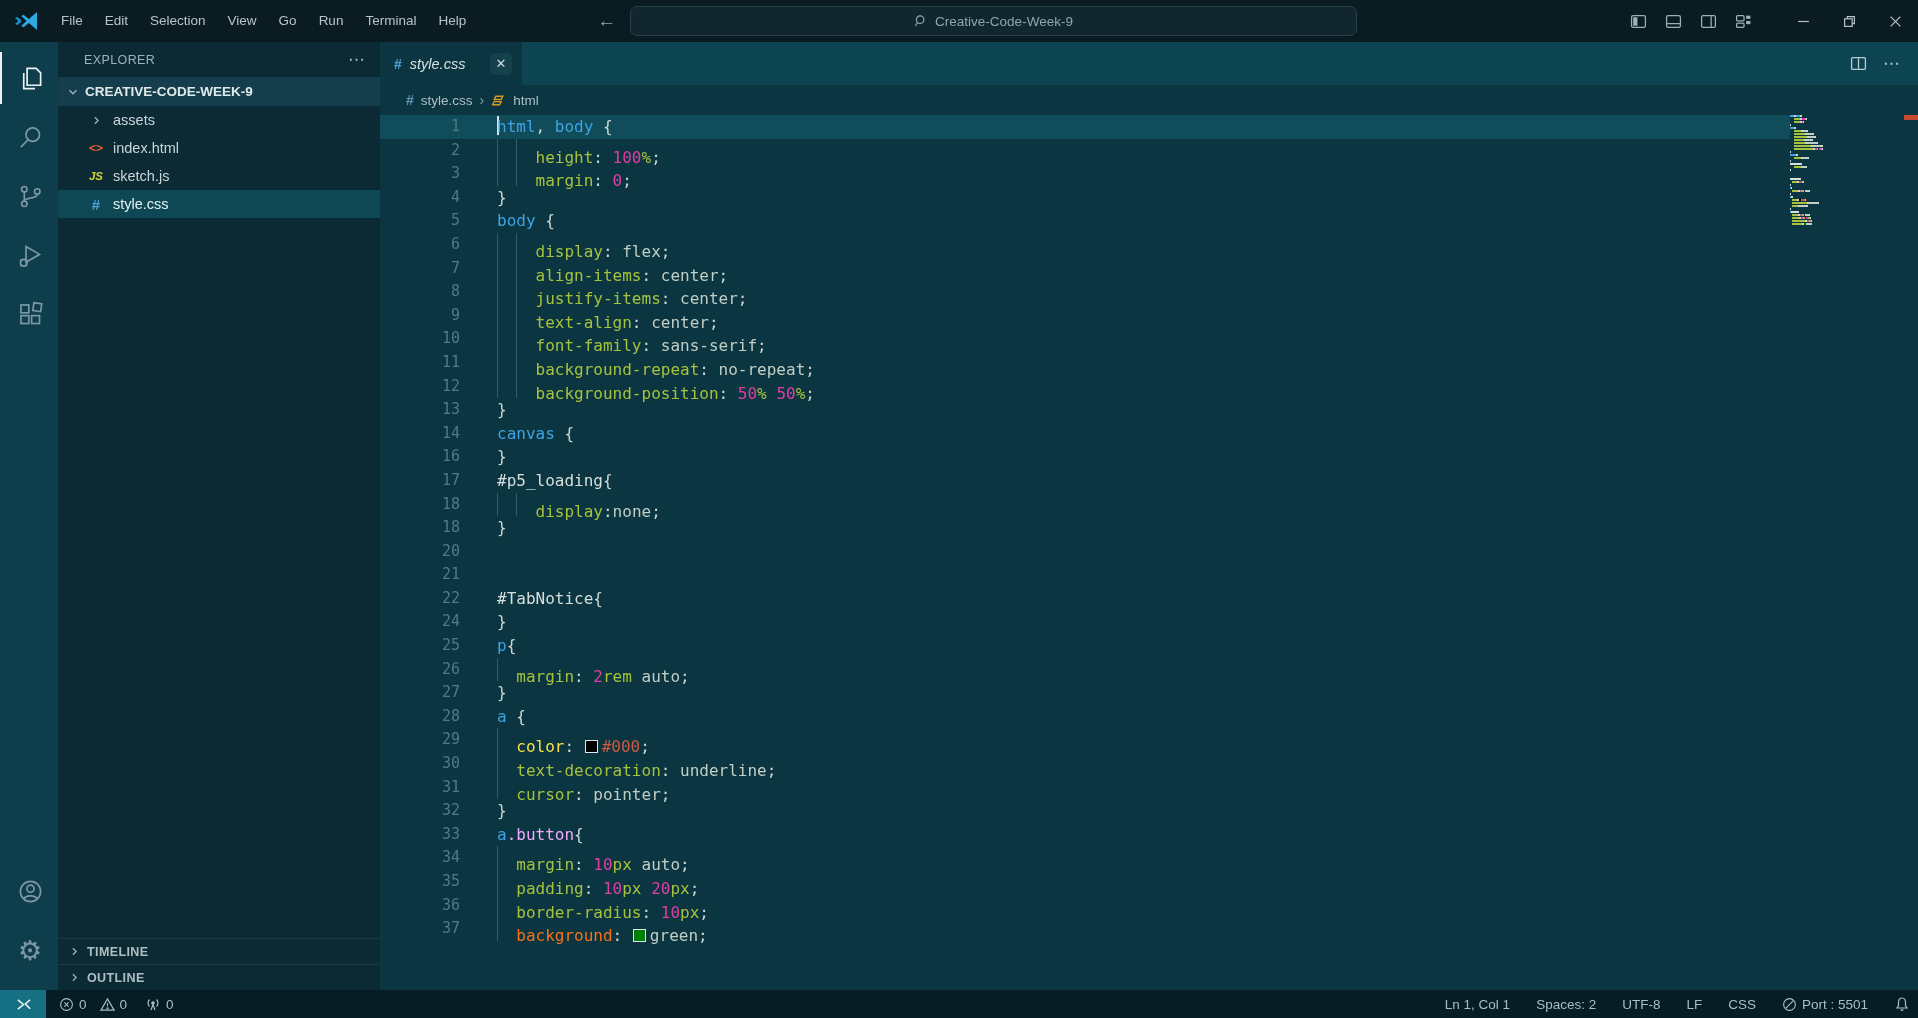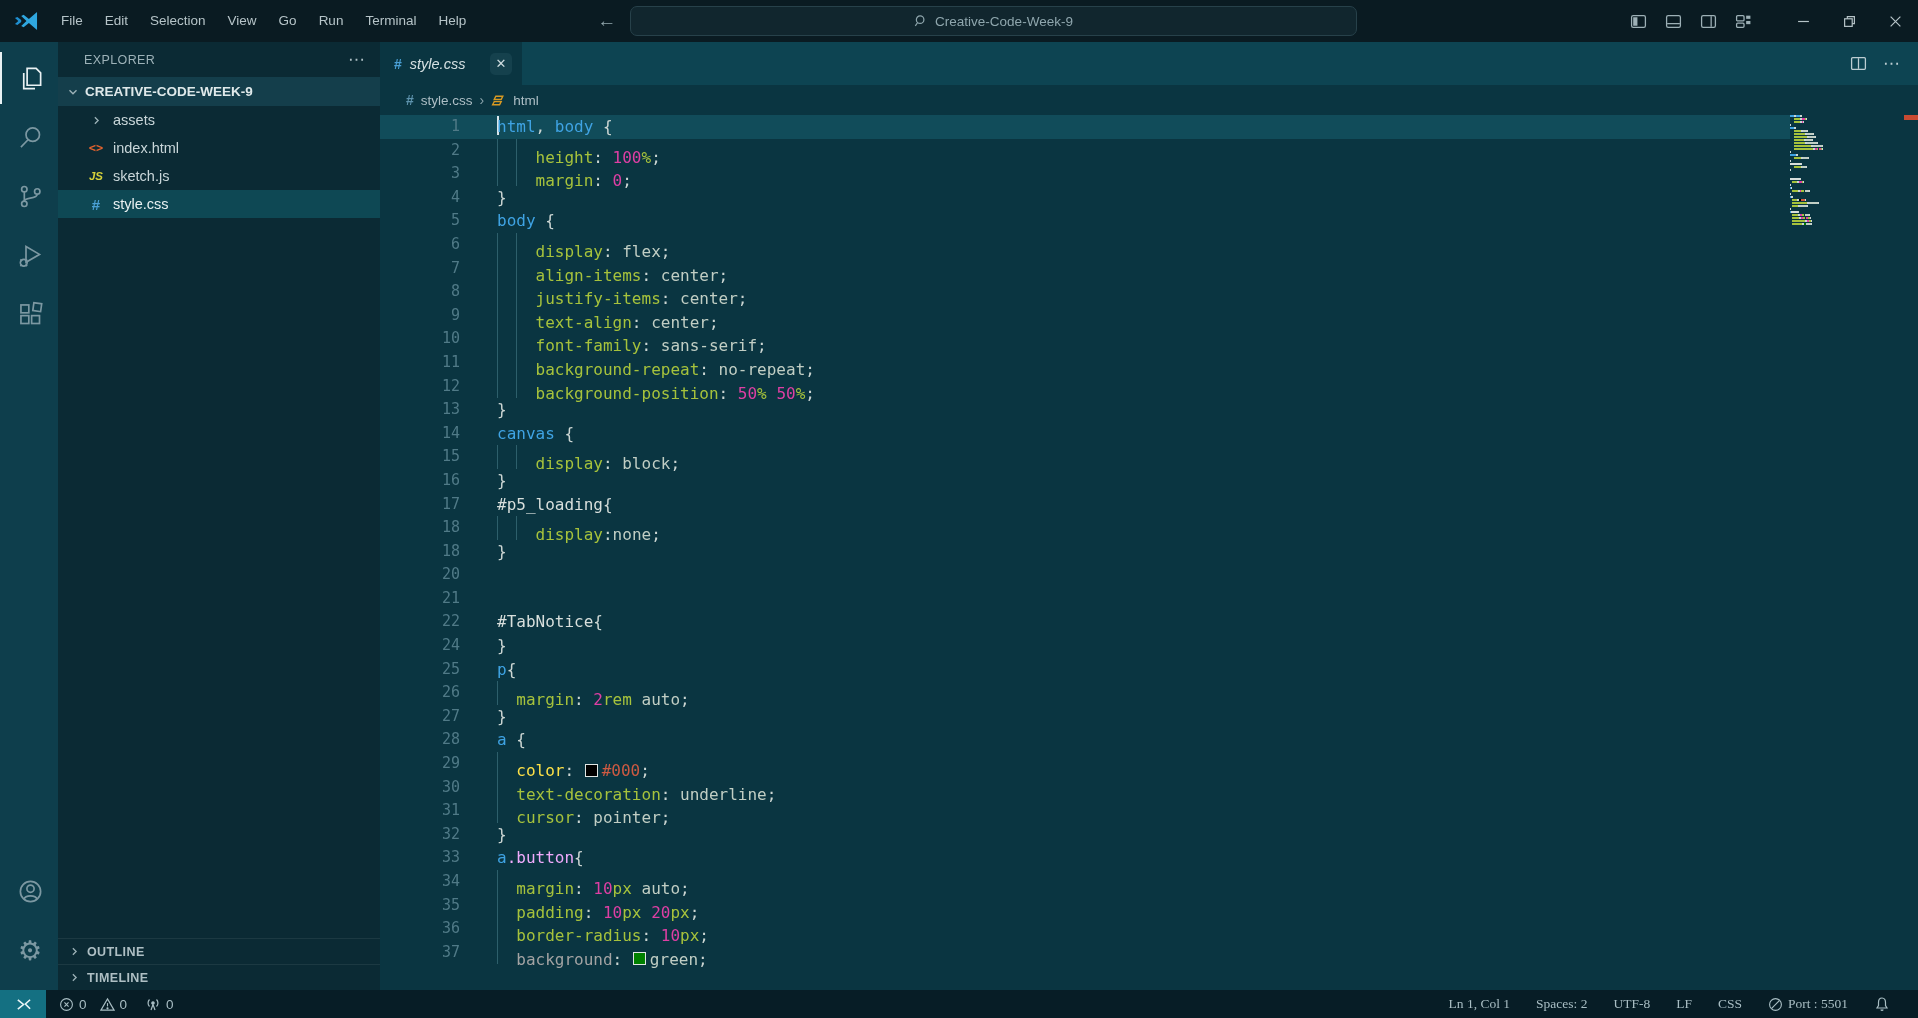--- a/index.html
+++ b/index.html
@@ -72,21 +72,21 @@
 
   .minimap { position:absolute; top:0; right:48px; width:80px; }
   .mm-line { height:2px; margin-bottom:1px; white-space:nowrap; font-size:0; }
   .mm-seg { display:inline-block; height:2px; }
   .ruler-mark { position:absolute; top:0; right:0; width:14px; height:5px; background:#c84a32; }
 
   
   .statusbar { height:28px; background:#071d26; display:flex; align-items:center; color:#a9bec4; font-size:13.5px; }
   .remote-seg { width:46px; height:28px; background:#147082; color:#eaf4f6; display:flex; align-items:center; justify-content:center; }
   .st-item { display:flex; align-items:center; gap:5px; margin-left:13px; }
-  .st-right { margin-left:auto; display:flex; align-items:center; gap:26px; padding-right:28px;font-family:Liberation Serif, serif; }
+  .st-right { margin-left:auto; display:flex; align-items:center; gap:26px; padding-right:8px; }
   .st-right .st-item { margin-left:0; }
   svg { display:block; }
 </style>
 </head>
 <body>
 
 <div class="titlebar">
   <svg class="logo" viewBox="0 0 100 100">
     <path fill="#2fa7e0" d="M96 12 L62 42 40 24 30 29 52 50 30 71 40 76 62 58 96 88 96 12 Z"></path>
     <path fill="#1f8fd0" d="M4 38 L14 33 30 46 30 54 14 67 4 62 18 50 Z"></path>
@@ -247,29 +247,29 @@
           <span>style.css</span>
         </div>
       </div>
     <div class="sb-spacer"></div>
     <div class="sb-section">
       <span class="chev">
         <svg width="13" height="13" viewBox="0 0 16 16" fill="none" stroke="currentColor" stroke-width="1.6">
             <polyline points="6,4 10,8 6,12"></polyline>
           </svg>
       </span>
-      <span>OUTLINE</span>
+      <span>TIMELINE</span>
     </div>
     <div class="sb-section">
       <span class="chev">
         <svg width="13" height="13" viewBox="0 0 16 16" fill="none" stroke="currentColor" stroke-width="1.6">
             <polyline points="6,4 10,8 6,12"></polyline>
           </svg>
       </span>
-      <span>TIMELINE</span>
+      <span>OUTLINE</span>
     </div>
   </div>
 
   <div class="editor-zone">
     <div class="tabbar">
       <div class="tab">
         <span class="hash-blue">#</span>
         <span class="tab-label">style.css</span>
         <span class="tab-close">✕</span>
       </div>
@@ -302,42 +302,41 @@
           <div class="code-line"><span class="ln">5</span><span><span style="color: rgb(63, 163, 227);">body</span><span style="color: rgb(204, 214, 211);"> {</span></span></div>
           <div class="code-line"><span class="ln">6</span><span><span class="ig"></span><span class="ig"></span><span style="color: rgb(166, 194, 60);">display</span><span style="color: rgb(204, 214, 211);">: </span><span style="color: rgb(193, 206, 196);">flex</span><span style="color: rgb(204, 214, 211);">;</span></span></div>
           <div class="code-line"><span class="ln">7</span><span><span class="ig"></span><span class="ig"></span><span style="color: rgb(166, 194, 60);">align-items</span><span style="color: rgb(204, 214, 211);">: </span><span style="color: rgb(193, 206, 196);">center</span><span style="color: rgb(204, 214, 211);">;</span></span></div>
           <div class="code-line"><span class="ln">8</span><span><span class="ig"></span><span class="ig"></span><span style="color: rgb(166, 194, 60);">justify-items</span><span style="color: rgb(204, 214, 211);">: </span><span style="color: rgb(193, 206, 196);">center</span><span style="color: rgb(204, 214, 211);">;</span></span></div>
           <div class="code-line"><span class="ln">9</span><span><span class="ig"></span><span class="ig"></span><span style="color: rgb(166, 194, 60);">text-align</span><span style="color: rgb(204, 214, 211);">: </span><span style="color: rgb(193, 206, 196);">center</span><span style="color: rgb(204, 214, 211);">;</span></span></div>
           <div class="code-line"><span class="ln">10</span><span><span class="ig"></span><span class="ig"></span><span style="color: rgb(166, 194, 60);">font-family</span><span style="color: rgb(204, 214, 211);">: </span><span style="color: rgb(193, 206, 196);">sans-serif</span><span style="color: rgb(204, 214, 211);">;</span></span></div>
           <div class="code-line"><span class="ln">11</span><span><span class="ig"></span><span class="ig"></span><span style="color: rgb(166, 194, 60);">background-repeat</span><span style="color: rgb(204, 214, 211);">: </span><span style="color: rgb(193, 206, 196);">no-repeat</span><span style="color: rgb(204, 214, 211);">;</span></span></div>
           <div class="code-line"><span class="ln">12</span><span><span class="ig"></span><span class="ig"></span><span style="color: rgb(166, 194, 60);">background-position</span><span style="color: rgb(204, 214, 211);">: </span><span style="color: rgb(222, 63, 164);">50</span><span style="color: rgb(166, 194, 60);">%</span><span style="color: rgb(200, 210, 207);"> </span><span style="color: rgb(222, 63, 164);">50</span><span style="color: rgb(166, 194, 60);">%</span><span style="color: rgb(204, 214, 211);">;</span></span></div>
           <div class="code-line"><span class="ln">13</span><span><span style="color: rgb(204, 214, 211);">}</span></span></div>
           <div class="code-line"><span class="ln">14</span><span><span style="color: rgb(63, 163, 227);">canvas</span><span style="color: rgb(204, 214, 211);"> {</span></span></div>
-          <div class="code-line"><span class="ln">15</span><span><span class="ig"></span><span class="ig"></span><span style="color: rgb(166, 194, 60);">display</span><span style="color: rgb(204, 214, 211);">: </span><span style="color: rgb(193, 206, 196);">block</span><span style="color: rgb(204, 214, 211);">;</span></span></div>
           <div class="code-line"><span class="ln">16</span><span><span style="color: rgb(204, 214, 211);">}</span></span></div>
           <div class="code-line"><span class="ln">17</span><span><span style="color: rgb(216, 223, 220);">#p5_loading</span><span style="color: rgb(204, 214, 211);">{</span></span></div>
           <div class="code-line"><span class="ln">18</span><span><span class="ig"></span><span class="ig"></span><span style="color: rgb(166, 194, 60);">display</span><span style="color: rgb(204, 214, 211);">:</span><span style="color: rgb(193, 206, 196);">none</span><span style="color: rgb(204, 214, 211);">;</span></span></div>
           <div class="code-line"><span class="ln">18</span><span><span style="color: rgb(204, 214, 211);">}</span></span></div>
           <div class="code-line"><span class="ln">20</span><span></span></div>
           <div class="code-line"><span class="ln">21</span><span></span></div>
           <div class="code-line"><span class="ln">22</span><span><span style="color: rgb(216, 223, 220);">#TabNotice</span><span style="color: rgb(204, 214, 211);">{</span></span></div>
           <div class="code-line"><span class="ln">24</span><span><span style="color: rgb(204, 214, 211);">}</span></span></div>
           <div class="code-line"><span class="ln">25</span><span><span style="color: rgb(63, 163, 227);">p</span><span style="color: rgb(204, 214, 211);">{</span></span></div>
           <div class="code-line"><span class="ln">26</span><span><span class="ig"></span><span style="color: rgb(166, 194, 60);">margin</span><span style="color: rgb(204, 214, 211);">: </span><span style="color: rgb(222, 63, 164);">2</span><span style="color: rgb(166, 194, 60);">rem</span><span style="color: rgb(200, 210, 207);"> </span><span style="color: rgb(193, 206, 196);">auto</span><span style="color: rgb(204, 214, 211);">;</span></span></div>
           <div class="code-line"><span class="ln">27</span><span><span style="color: rgb(204, 214, 211);">}</span></span></div>
           <div class="code-line"><span class="ln">28</span><span><span style="color: rgb(63, 163, 227);">a</span><span style="color: rgb(204, 214, 211);"> {</span></span></div>
           <div class="code-line"><span class="ln">29</span><span><span class="ig"></span><span style="color: #fde047;">color</span><span style="color: rgb(204, 214, 211);">: </span><span class="swatch" style="background: rgb(0, 0, 0);"></span><span style="color: rgb(205, 90, 66);">#000</span><span style="color: rgb(204, 214, 211);">;</span></span></div>
           <div class="code-line"><span class="ln">30</span><span><span class="ig"></span><span style="color: rgb(166, 194, 60);">text-decoration</span><span style="color: rgb(204, 214, 211);">: </span><span style="color: rgb(193, 206, 196);">underline</span><span style="color: rgb(204, 214, 211);">;</span></span></div>
           <div class="code-line"><span class="ln">31</span><span><span class="ig"></span><span style="color: rgb(166, 194, 60);">cursor</span><span style="color: rgb(204, 214, 211);">: </span><span style="color: rgb(193, 206, 196);">pointer</span><span style="color: rgb(204, 214, 211);">;</span></span></div>
           <div class="code-line"><span class="ln">32</span><span><span style="color: rgb(204, 214, 211);">}</span></span></div>
           <div class="code-line"><span class="ln">33</span><span><span style="color: rgb(63, 163, 227);">a</span><span style="color: #f0abfc;">.button</span><span style="color: rgb(204, 214, 211);">{</span></span></div>
           <div class="code-line"><span class="ln">34</span><span><span class="ig"></span><span style="color: rgb(166, 194, 60);">margin</span><span style="color: rgb(204, 214, 211);">: </span><span style="color: rgb(222, 63, 164);">10</span><span style="color: rgb(166, 194, 60);">px</span><span style="color: rgb(200, 210, 207);"> </span><span style="color: rgb(193, 206, 196);">auto</span><span style="color: rgb(204, 214, 211);">;</span></span></div>
           <div class="code-line"><span class="ln">35</span><span><span class="ig"></span><span style="color: rgb(166, 194, 60);">padding</span><span style="color: rgb(204, 214, 211);">: </span><span style="color: rgb(222, 63, 164);">10</span><span style="color: rgb(166, 194, 60);">px</span><span style="color: rgb(200, 210, 207);"> </span><span style="color: rgb(222, 63, 164);">20</span><span style="color: rgb(166, 194, 60);">px</span><span style="color: rgb(204, 214, 211);">;</span></span></div>
           <div class="code-line"><span class="ln">36</span><span><span class="ig"></span><span style="color: rgb(166, 194, 60);">border-radius</span><span style="color: rgb(204, 214, 211);">: </span><span style="color: rgb(222, 63, 164);">10</span><span style="color: rgb(166, 194, 60);">px</span><span style="color: rgb(204, 214, 211);">;</span></span></div>
-          <div class="code-line"><span class="ln">37</span><span><span class="ig"></span><span style="color: #a3a3a3;">background</span><span style="color: rgb(204, 214, 211);">: </span><span class="swatch" style="background: rgb(0, 128, 0);"></span><span style="color: rgb(193, 206, 196);">green</span><span style="color: rgb(204, 214, 211);">;</span></span></div>
+          <div class="code-line"><span class="ln">37</span><span><span class="ig"></span><span style="color: #f97316;">background</span><span style="color: rgb(204, 214, 211);">: </span><span class="swatch" style="background: rgb(0, 128, 0);"></span><span style="color: rgb(193, 206, 196);">green</span><span style="color: rgb(204, 214, 211);">;</span></span></div>
         </div>
       <div class="minimap" id="minimap">
           <div class="mm-line" style="padding-left: 0px;"><span class="mm-seg" style="width: 4px; background: rgb(63, 163, 227);"></span><span class="mm-seg" style="width: 2px; background: rgb(204, 214, 211);"></span><span class="mm-seg" style="width: 4px; background: rgb(63, 163, 227);"></span><span class="mm-seg" style="width: 2px; background: rgb(204, 214, 211);"></span></div>
           <div class="mm-line" style="padding-left: 4px;"><span class="mm-seg" style="width: 6px; background: rgb(166, 194, 60);"></span><span class="mm-seg" style="width: 2px; background: rgb(204, 214, 211);"></span><span class="mm-seg" style="width: 3px; background: rgb(222, 63, 164);"></span><span class="mm-seg" style="width: 1px; background: rgb(166, 194, 60);"></span><span class="mm-seg" style="width: 1px; background: rgb(204, 214, 211);"></span></div>
           <div class="mm-line" style="padding-left: 4px;"><span class="mm-seg" style="width: 6px; background: rgb(166, 194, 60);"></span><span class="mm-seg" style="width: 2px; background: rgb(204, 214, 211);"></span><span class="mm-seg" style="width: 1px; background: rgb(222, 63, 164);"></span><span class="mm-seg" style="width: 1px; background: rgb(204, 214, 211);"></span></div>
           <div class="mm-line" style="padding-left: 0px;"><span class="mm-seg" style="width: 1px; background: rgb(204, 214, 211);"></span></div>
           <div class="mm-line" style="padding-left: 0px;"><span class="mm-seg" style="width: 4px; background: rgb(63, 163, 227);"></span><span class="mm-seg" style="width: 2px; background: rgb(204, 214, 211);"></span></div>
           <div class="mm-line" style="padding-left: 4px;"><span class="mm-seg" style="width: 7px; background: rgb(166, 194, 60);"></span><span class="mm-seg" style="width: 2px; background: rgb(204, 214, 211);"></span><span class="mm-seg" style="width: 4px; background: rgb(193, 206, 196);"></span><span class="mm-seg" style="width: 1px; background: rgb(204, 214, 211);"></span></div>
           <div class="mm-line" style="padding-left: 4px;"><span class="mm-seg" style="width: 11px; background: rgb(166, 194, 60);"></span><span class="mm-seg" style="width: 2px; background: rgb(204, 214, 211);"></span><span class="mm-seg" style="width: 6px; background: rgb(193, 206, 196);"></span><span class="mm-seg" style="width: 1px; background: rgb(204, 214, 211);"></span></div>
           <div class="mm-line" style="padding-left: 4px;"><span class="mm-seg" style="width: 13px; background: rgb(166, 194, 60);"></span><span class="mm-seg" style="width: 2px; background: rgb(204, 214, 211);"></span><span class="mm-seg" style="width: 6px; background: rgb(193, 206, 196);"></span><span class="mm-seg" style="width: 1px; background: rgb(204, 214, 211);"></span></div>

